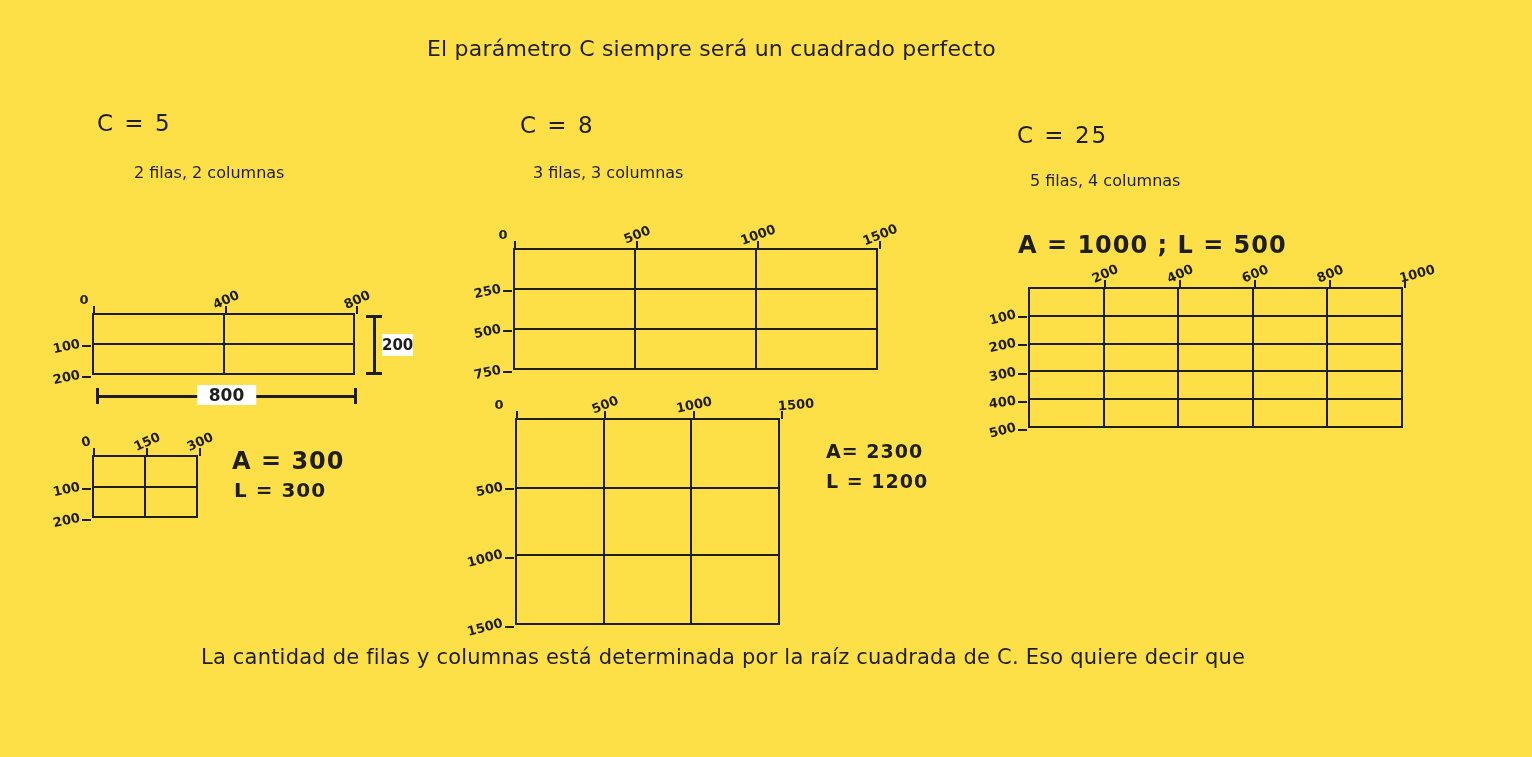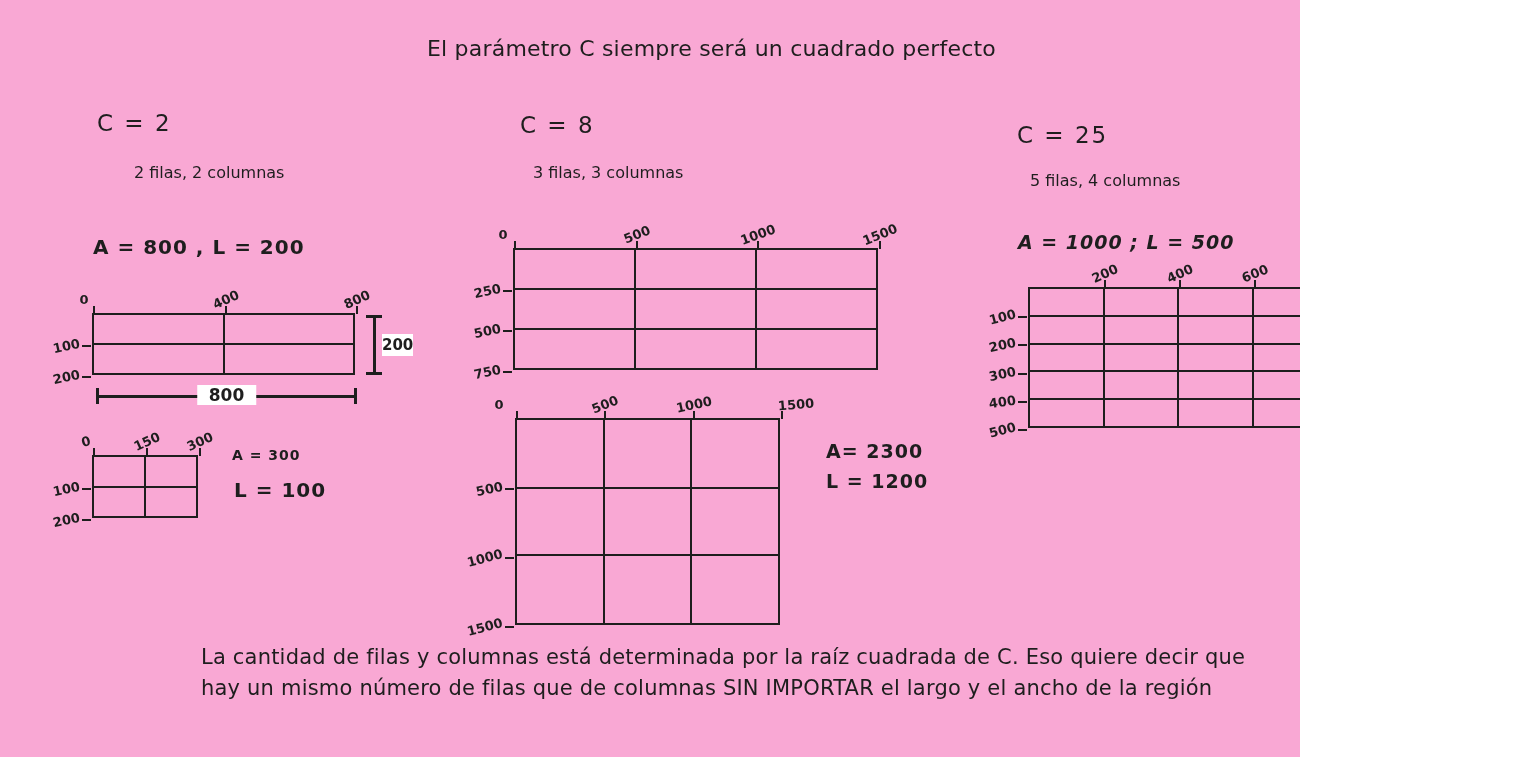--- a/index.html
+++ b/index.html
@@ -1,19 +1,19 @@
 <!DOCTYPE html>
 <html style="--ink: #1e1e1e;"><head>
 <meta charset="utf-8">
 <style>
   html,body{margin:0;padding:0;background:#ffffff;}
   .board{
     position:relative;
-    width:1300px;height:757px;
-    background:#f9a8d4;
+    width:1532px;height:757px;
+    background:#fde047;
     font-family:"DejaVu Sans", sans-serif;
     color:var(--ink,#1e1e1e);
     overflow:hidden;
   }
   .abs{position:absolute;white-space:nowrap;}
   .page-title{font-size:22px;letter-spacing:.2px;}
   .c-label{font-size:23px;letter-spacing:2px;}
   .subtitle{font-size:16px;}
   .formula{font-size:20px;font-weight:bold;letter-spacing:1px;}
   .caption{font-size:21px;letter-spacing:.2px;}
@@ -39,30 +39,29 @@
   .dim-v-line{position:absolute;left:50%;top:0;bottom:0;width:3px;margin-left:-1px;background:var(--ink,#1e1e1e);}
   .dim-v .dim-label{position:absolute;left:16px;top:50%;transform:translate(0,-50%);background:#fff;padding:2px 0;font-size:15px;font-weight:bold;}
 </style>
 </head>
 <body>
 
 <div class="board">
 
   <div class="abs page-title" style="left:427px;top:36px;">El parámetro C siempre será un cuadrado perfecto</div>
 
-  <div class="abs c-label" style="left:97px;top:110px;">C = 2</div>
+  <div class="abs c-label" style="left:97px;top:110px;">C = 5</div>
   <div class="abs subtitle" style="left:134px;top:163px;">2 filas, 2 columnas</div>
-  <div class="abs formula" style="left:93px;top:235px;">A = 800 ,   L = 200</div>
 
   <div class="abs c-label" style="left:520px;top:112px;">C = 8</div>
   <div class="abs subtitle" style="left:533px;top:163px;">3 filas, 3 columnas</div>
 
   <div class="abs c-label" style="left:1017px;top:122px;">C = 25</div>
   <div class="abs subtitle" style="left:1030px;top:171px;">5 filas, 4 columnas</div>
-  <div class="abs formula" style="left:1018px;top:231px;font-size:19px;font-style:italic;">A = 1000  ;   L = 500</div>
+  <div class="abs formula" style="left:1018px;top:231px;font-size:24px;">A = 1000  ;   L = 500</div>
 
   <div id="diagram-layer">
       <div class="grid" style="left: 92px; top: 313px; width: 263px; height: 62px;">
         <div class="vline" style="left: 50%;"></div>
         <div class="hline" style="top: 50%;"></div>
         <div class="axis-label top" style="left: -10px; transform: translate(-50%, -100%) rotate(0deg);">0</div>
         <div class="tick-v" style="left: 0px;"></div>
         <div class="axis-label top" style="left: 131.5px; transform: translate(-50%, -100%) rotate(-25deg);">400</div>
         <div class="tick-v" style="left: 131.5px;"></div>
         <div class="axis-label top" style="left: 263px; transform: translate(-50%, -100%) rotate(-25deg);">800</div>
@@ -157,22 +156,21 @@
         <div class="tick-h" style="top: 28.2px;"></div>
         <div class="axis-label left" style="left: -14px; top: 56.4px; transform: translate(-100%, -50%) rotate(-12deg);">200</div>
         <div class="tick-h" style="top: 56.4px;"></div>
         <div class="axis-label left" style="left: -14px; top: 84.6px; transform: translate(-100%, -50%) rotate(-12deg);">300</div>
         <div class="tick-h" style="top: 84.6px;"></div>
         <div class="axis-label left" style="left: -14px; top: 112.8px; transform: translate(-100%, -50%) rotate(-8deg);">400</div>
         <div class="tick-h" style="top: 112.8px;"></div>
         <div class="axis-label left" style="left: -14px; top: 141px; transform: translate(-100%, -50%) rotate(-15deg);">500</div>
         <div class="tick-h" style="top: 141px;"></div>
       </div>
-      <div class="annotation" style="left: 232px; top: 447px; font-size: 14px;">A = 300</div>
-      <div class="annotation" style="left: 234px; top: 478px; font-size: 20px;">L = 100</div>
+      <div class="annotation" style="left: 232px; top: 447px; font-size: 24px;">A = 300</div>
+      <div class="annotation" style="left: 234px; top: 478px; font-size: 20px;">L = 300</div>
       <div class="annotation" style="left: 826px; top: 440px; font-size: 19px;">A= 2300</div>
       <div class="annotation" style="left: 826px; top: 470px; font-size: 19px;">L = 1200</div>
     </div>
 
   <div class="abs caption" style="left:201px;top:645px;">La cantidad de filas y columnas está determinada por la raíz cuadrada de C. Eso quiere decir que</div>
-  <div class="abs caption" style="left:201px;top:676px;">hay un mismo número de filas que de columnas SIN IMPORTAR el largo y el ancho de la región</div>
 
 </div>
 
 </body></html>

